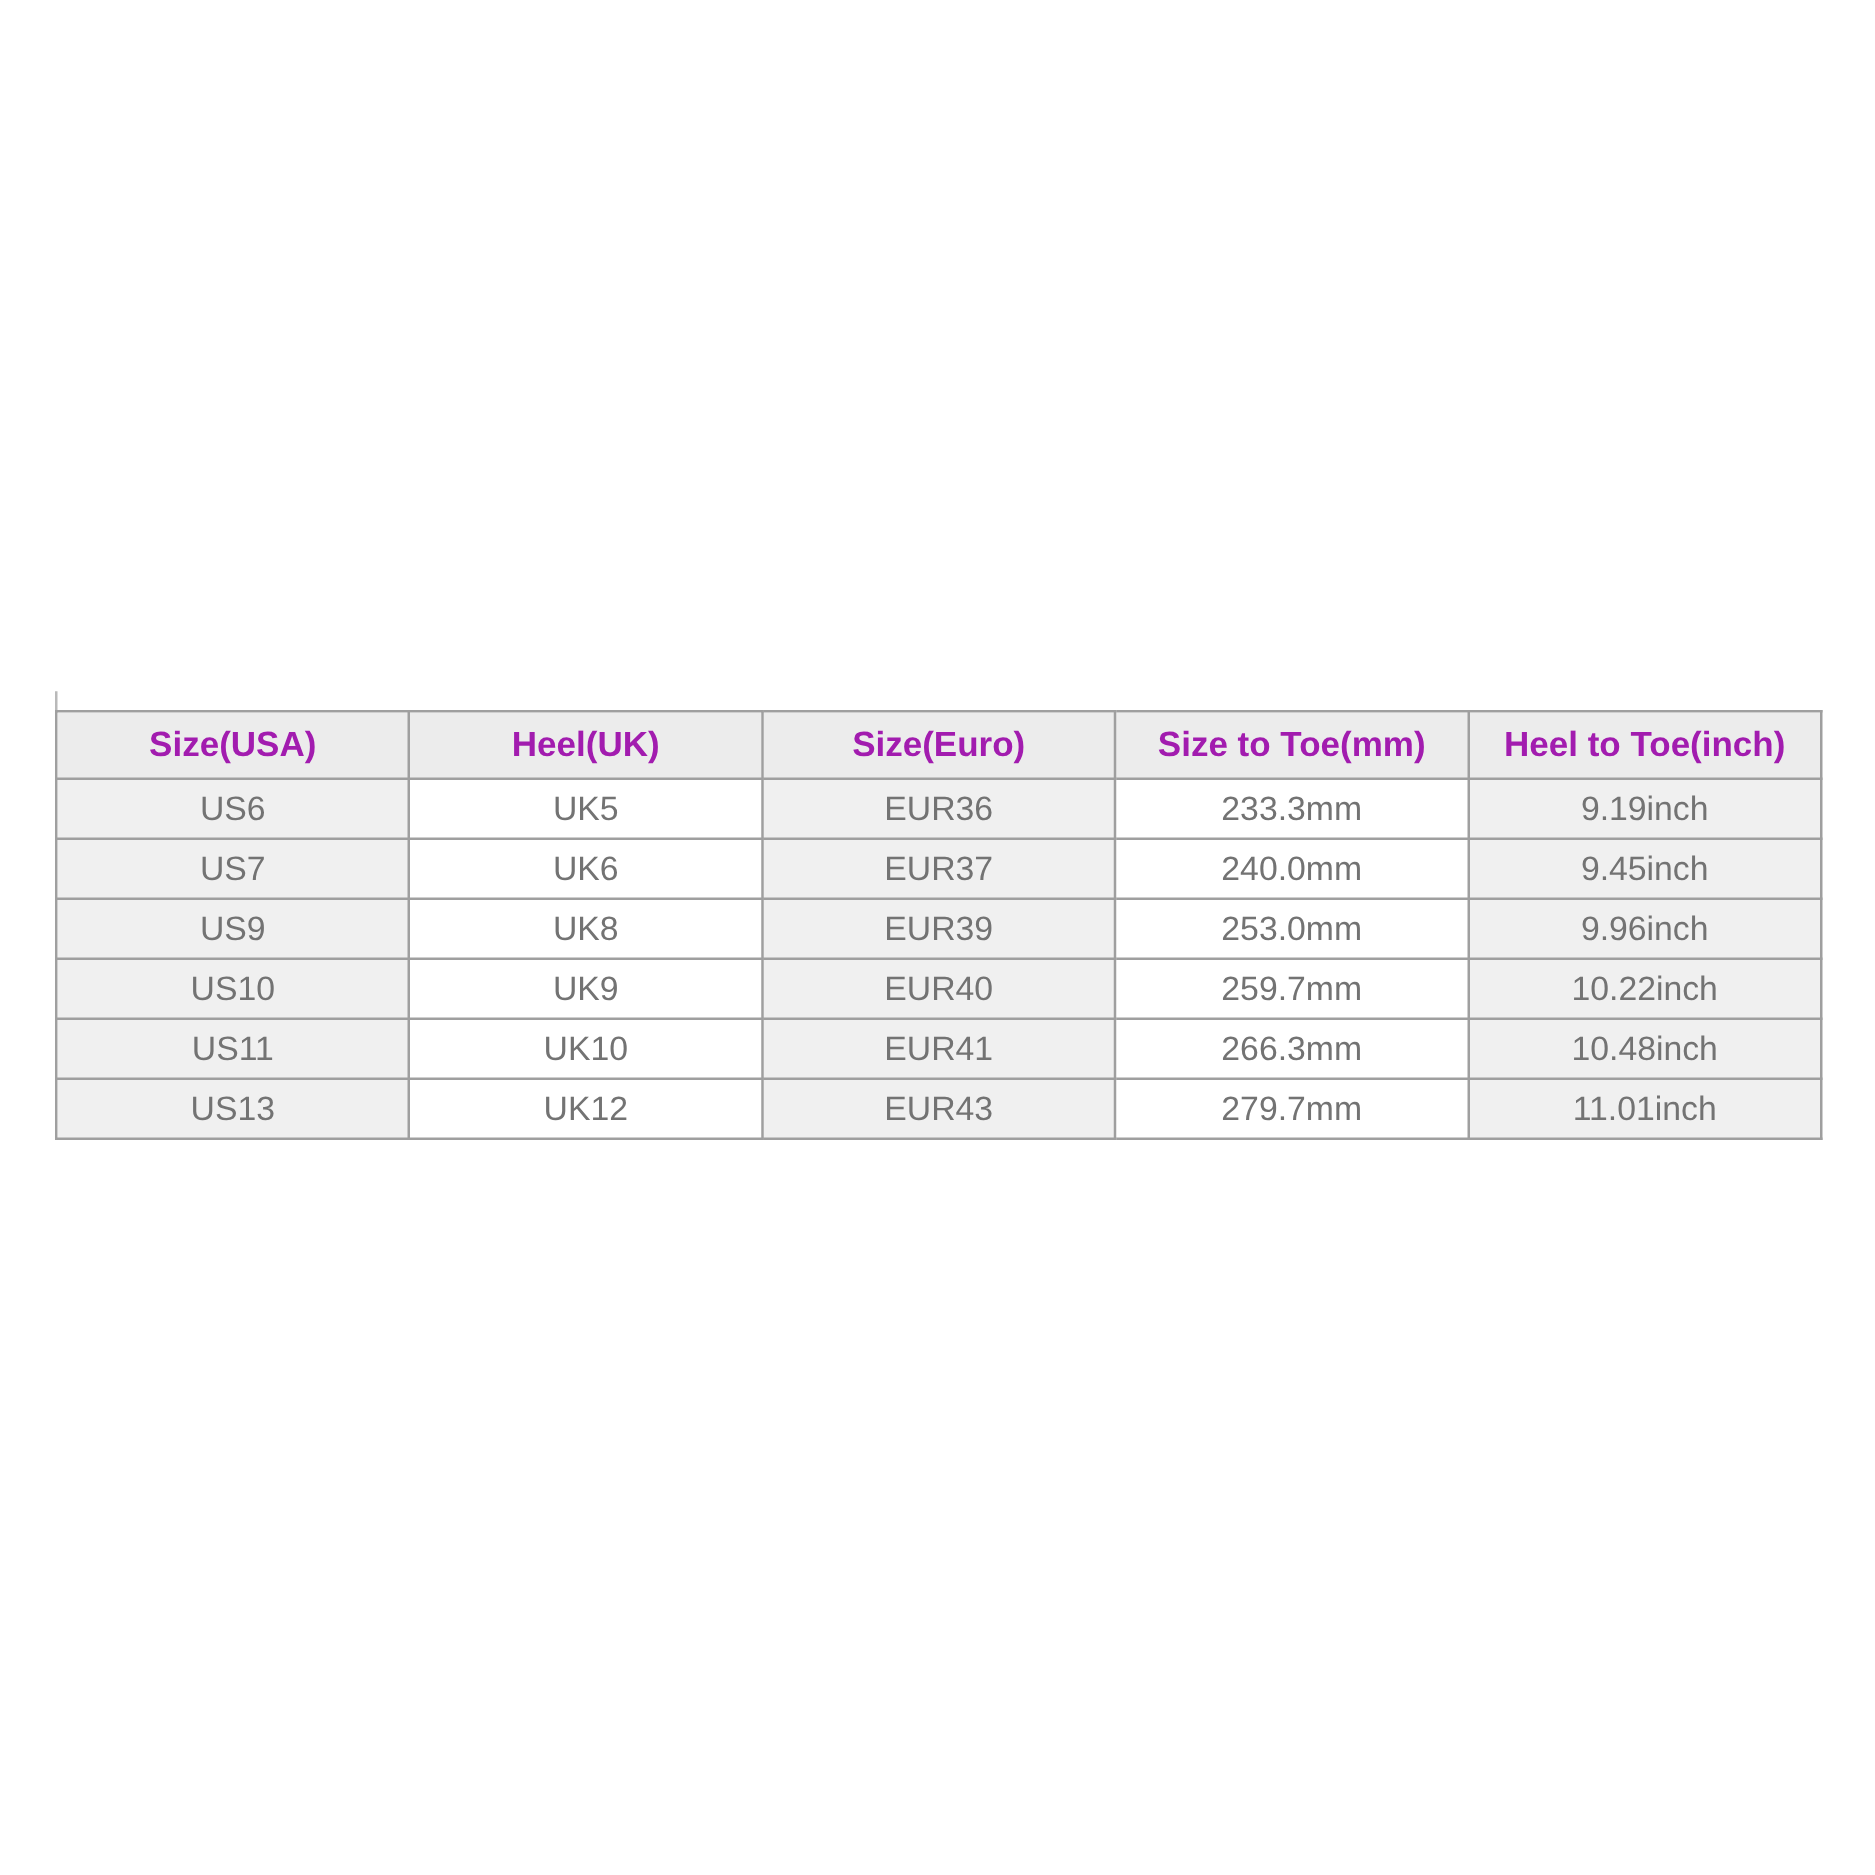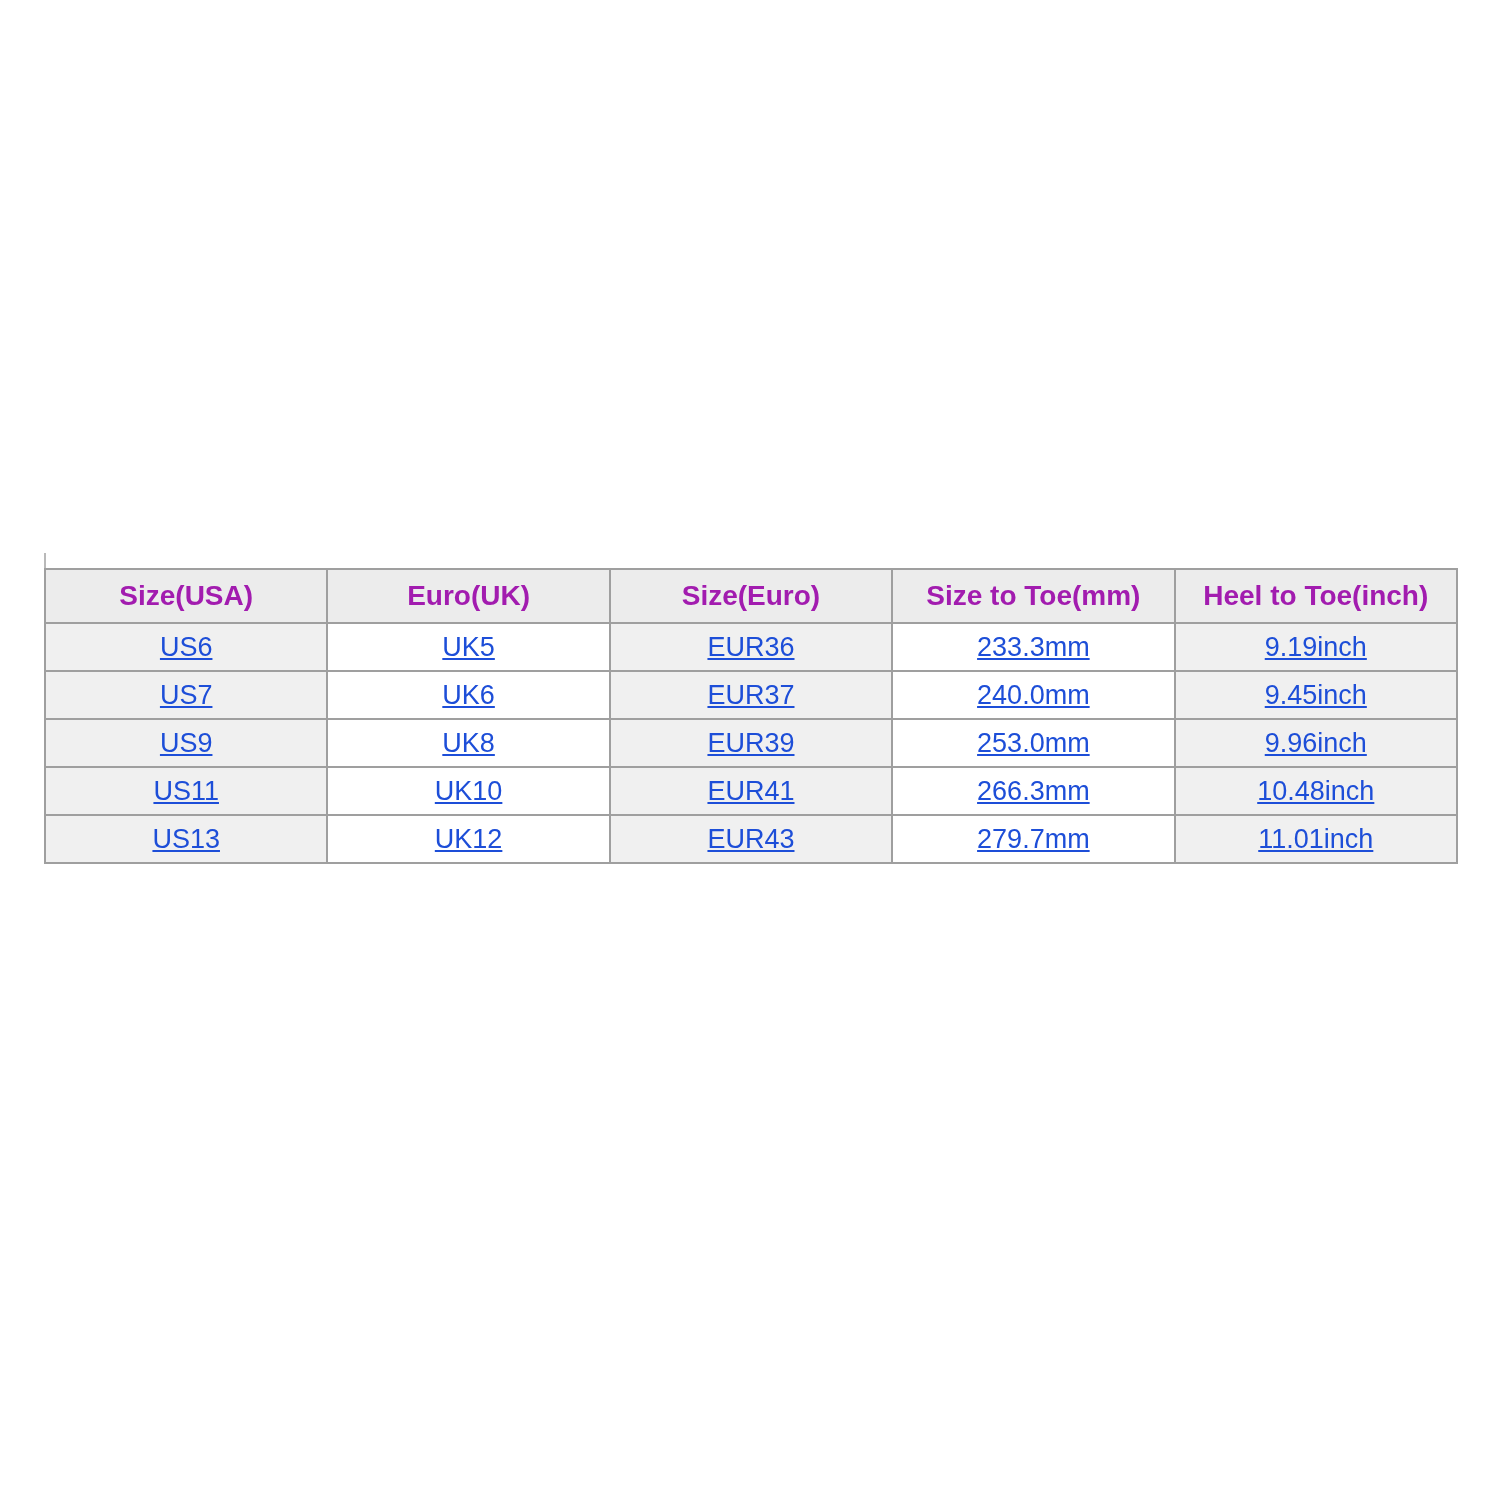--- a/index.html
+++ b/index.html
@@ -42,43 +42,42 @@
   }
   .size-chart th {
     height: 52px;
     background: #ececec;
     color: #a21caf;
     font-size: 28px;
     font-weight: bold;
   }
   .size-chart td {
     height: 46px;
-    color: #1d4ed8;
+    color: #737373;
     font-size: 27px;
     font-weight: normal;
-    text-decoration: underline;
   }
   .size-chart tbody td:nth-child(odd) {
     background: #f0f0f0;
   }
   .size-chart tbody td:nth-child(even) {
     background: #ffffff;
   }
 </style>
 </head>
 <body>
 
 <div class="canvas">
   <div class="artifact-tick"></div>
 
   <table class="size-chart">
     <thead>
       <tr>
         <th>Size(USA)</th>
-        <th>Euro(UK)</th>
+        <th>Heel(UK)</th>
         <th>Size(Euro)</th>
         <th>Size to Toe(mm)</th>
         <th>Heel to Toe(inch)</th>
       </tr>
     </thead>
     <tbody>
       <tr>
         <td>US6</td>
         <td>UK5</td>
         <td>EUR36</td>
@@ -93,20 +92,27 @@
         <td>9.45inch</td>
       </tr>
       <tr>
         <td>US9</td>
         <td>UK8</td>
         <td>EUR39</td>
         <td>253.0mm</td>
         <td>9.96inch</td>
       </tr>
       <tr>
+        <td>US10</td>
+        <td>UK9</td>
+        <td>EUR40</td>
+        <td>259.7mm</td>
+        <td>10.22inch</td>
+      </tr>
+      <tr>
         <td>US11</td>
         <td>UK10</td>
         <td>EUR41</td>
         <td>266.3mm</td>
         <td>10.48inch</td>
       </tr>
       <tr>
         <td>US13</td>
         <td>UK12</td>
         <td>EUR43</td>

